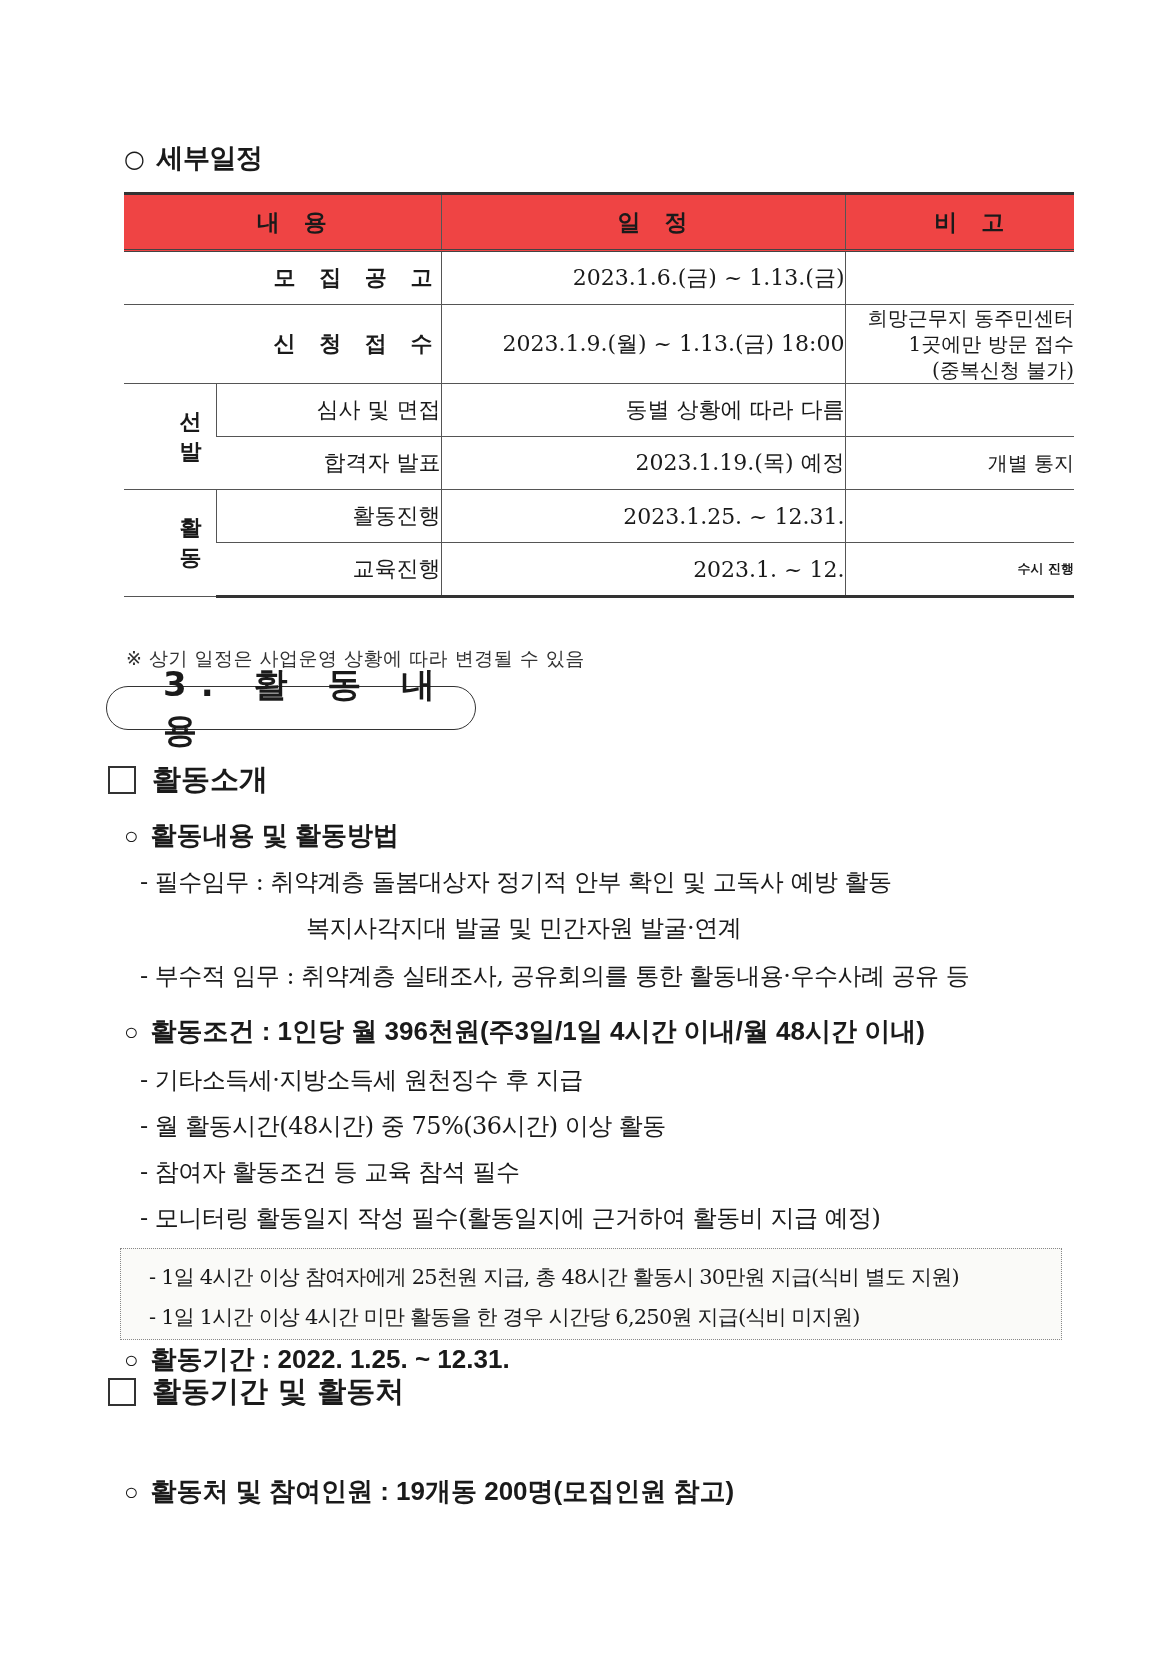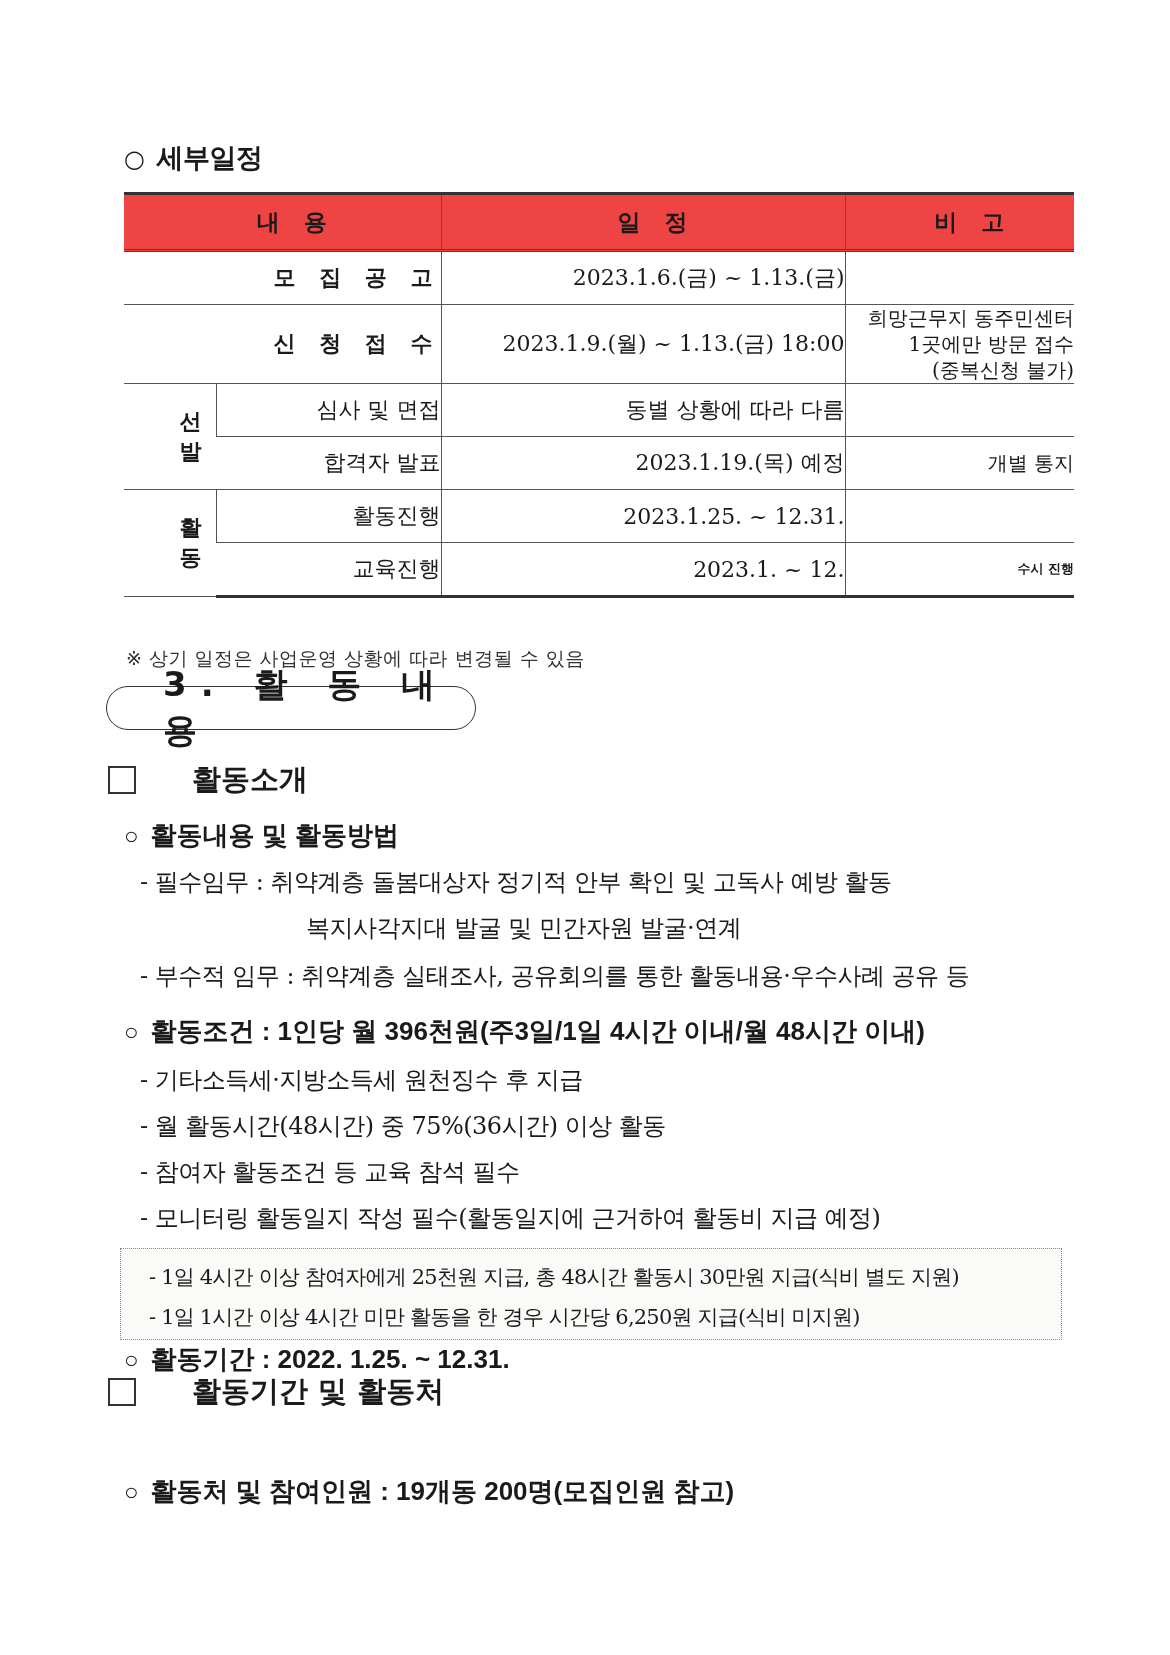--- a/index.html
+++ b/index.html
@@ -39,21 +39,21 @@
 
     .note { font-size: 19px; color: #333; letter-spacing: 0.5px; }
 
     .chapter-pill {
       position: absolute; left: 106px; top: 686px; width: 370px; height: 44px;
       border: 1.5px solid #333; border-radius: 28px;
       display: flex; align-items: center; padding-left: 56px; box-sizing: border-box;
       font-size: 34px; font-weight: bold; letter-spacing: 14px;
     }
 
-    .box-heading { display: flex; align-items: center; font-size: 29px; font-weight: bold; gap: 40px; }
+    .box-heading { display: flex; align-items: center; font-size: 29px; font-weight: bold; }
     .sq { display: inline-block; width: 24px; height: 24px; border: 2px solid #333; margin-right: 16px; }
 
     .sub { font-size: 26px; font-weight: bold; font-family: "Liberation Sans", sans-serif; }
     .item { font-size: 24px; font-family: "DejaVu Serif", "Liberation Serif", serif; letter-spacing: -0.5px; }
 
     .dotted-box {
       position: absolute; left: 120px; top: 1248px; width: 942px; height: 92px;
       border: 1px dotted #888; background: #fafaf8; box-sizing: border-box;
       padding-left: 20px; padding-top: 8px;
       font-family: "DejaVu Serif", "Liberation Serif", serif; font-size: 21px;

